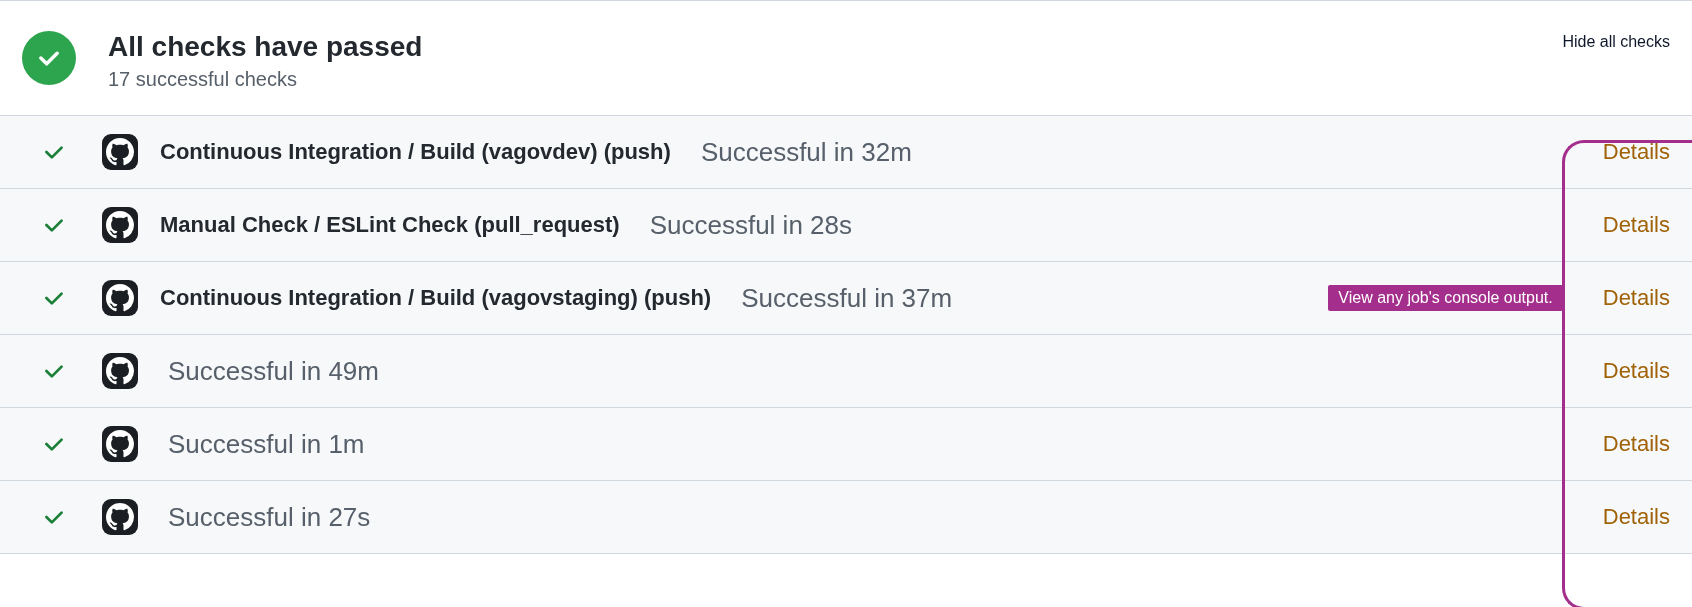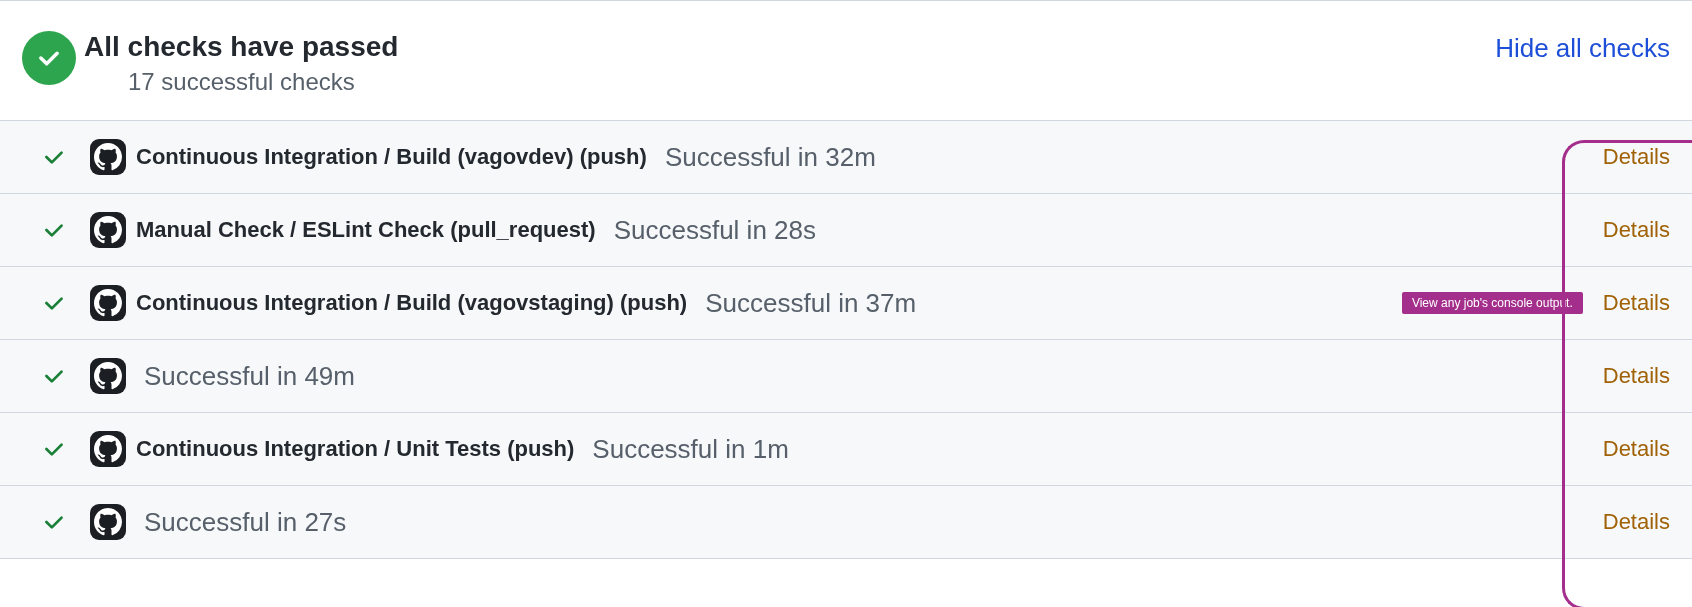--- a/index.html
+++ b/index.html
@@ -18,21 +18,21 @@
     }
     .header {
       display: flex;
       align-items: flex-start;
       padding: 28px 22px 24px 22px;
       justify-content: space-between;
     }
     .header-left {
       display: flex;
       align-items: flex-start;
-      gap: 8px;
+      gap: 32px;
     }
     .success-circle {
       width: 54px;
       height: 54px;
       border-radius: 50%;
       background: #2da44e;
       display: flex;
       align-items: center;
       justify-content: center;
       flex-shrink: 0;
@@ -47,43 +47,42 @@
       stroke-linecap: round;
       stroke-linejoin: round;
     }
     .header-text h2 {
       font-size: 28px;
       font-weight: 600;
       color: #24292f;
       line-height: 1.25;
     }
     .header-text p {
-      font-size: 24px;
+      font-size: 20px;
       color: #57606a;
       margin-top: 4px;
-      margin-left: 44px;
     }
     .hide-link {
-      color: #1d4ed8;
-      font-size: 26px;
+      color: #0f172a;
+      font-size: 16px;
       text-decoration: none;
       cursor: pointer;
       white-space: nowrap;
       margin-top: 4px;
     }
     .checks-list {
       border-top: 1px solid #d0d7de;
     }
     .check-row {
       display: flex;
       align-items: center;
       padding: 18px 22px 18px 40px;
       border-bottom: 1px solid #d0d7de;
       background: #f6f8fa;
-      gap: 10px;
+      gap: 22px;
       position: relative;
     }
     .check-icon {
       flex-shrink: 0;
       width: 28px;
       height: 28px;
       display: flex;
       align-items: center;
       justify-content: center;
     }
@@ -123,25 +122,25 @@
       color: #57606a;
       margin-left: 8px;
       white-space: nowrap;
     }
     .spacer {
       flex: 1;
     }
     .tooltip {
       background: #a42e8b;
       color: #ffffff;
-      font-size: 12px;
+      font-size: 16px;
       padding: 4px 10px;
       border-radius: 2px;
       white-space: nowrap;
-      margin-right: 10px;
+      margin-right: 18px;
     }
     .details-link {
       color: #a16207;
       font-size: 22px;
       text-decoration: none;
       cursor: pointer;
       white-space: nowrap;
     }
     .highlight-box {
       position: absolute;
@@ -255,21 +254,20 @@
       <span class="check-icon">
         <svg viewBox="0 0 24 24">
             <polyline points="5 12 10 17 19 8"></polyline>
           </svg>
       </span>
       <span class="avatar">
         <svg viewBox="0 0 16 16">
             <path d="M8 0C3.58 0 0 3.58 0 8c0 3.54 2.29 6.53 5.47 7.59.4.07.55-.17.55-.38 0-.19-.01-.82-.01-1.49-2.01.37-2.53-.49-2.69-.94-.09-.23-.48-.94-.82-1.13-.28-.15-.68-.52-.01-.53.63-.01 1.08.58 1.23.82.72 1.21 1.87.87 2.33.66.07-.52.28-.87.51-1.07-1.78-.2-3.64-.89-3.64-3.95 0-.87.31-1.59.82-2.15-.08-.2-.36-1.02.08-2.12 0 0 .67-.21 2.2.82.64-.18 1.32-.27 2-.27.68 0 1.36.09 2 .27 1.53-1.04 2.2-.82 2.2-.82.44 1.1.16 1.92.08 2.12.51.56.82 1.27.82 2.15 0 3.07-1.87 3.75-3.65 3.95.29.25.54.73.54 1.48 0 1.07-.01 1.93-.01 2.2 0 .21.15.46.55.38A8.013 8.013 0 0016 8c0-4.42-3.58-8-8-8z"></path>
           </svg>
       </span>
-      <span class="check-name">Continuous Integration / Unit Tests (push)</span>
       <span class="check-status">Successful in 1m</span>
       <span class="spacer"></span>
       <a class="details-link">Details</a>
     </div>
 
     <div class="check-row">
       <span class="check-icon">
         <svg viewBox="0 0 24 24">
             <polyline points="5 12 10 17 19 8"></polyline>
           </svg>

